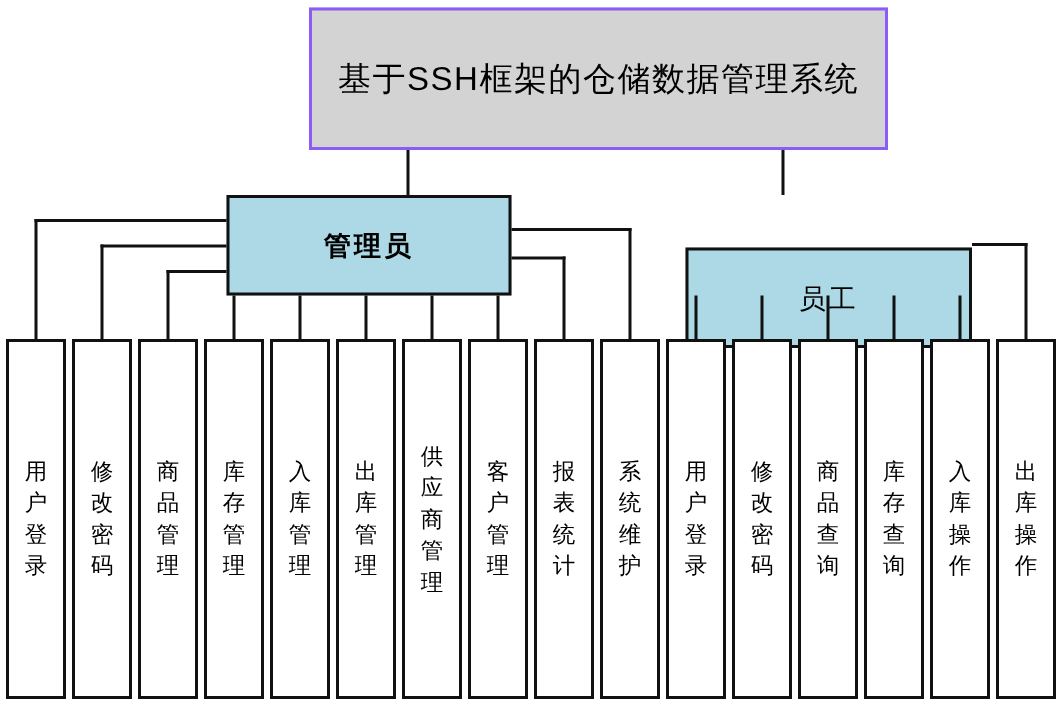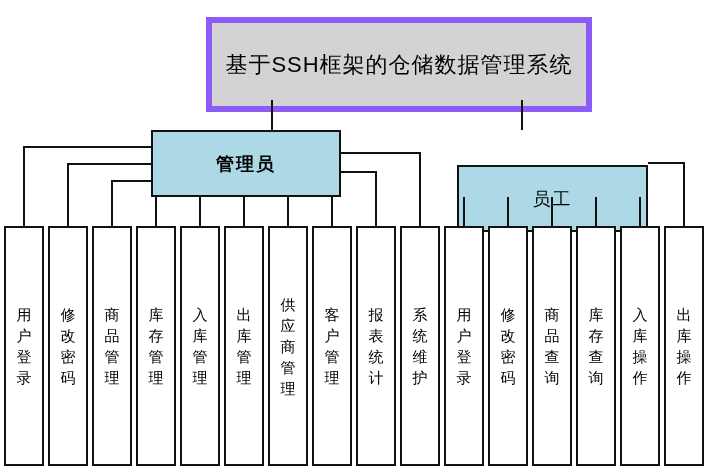--- a/index.html
+++ b/index.html
@@ -16,24 +16,23 @@
     position: absolute;
     box-sizing: border-box;
     display: flex;
     align-items: center;
     justify-content: center;
     text-align: center;
   }
   .root {
     left: 206px; top: 5px; width: 386px; height: 95px;
     background: #d3d3d3;
-    border: 6px solid #8b5cf6;
+    border: 2px solid #8b5cf6;
     font-size: 22px;
     letter-spacing: 1px;
-    margin-top: 12px;
   }
   .role {
     top: 130px; width: 190px; height: 67px;
     background: #add8e6;
     border: 2px solid #111111;
     font-size: 18px;
     letter-spacing: 2px;
   }
   .leaf {
     top: 226px; width: 40px; height: 240px;

